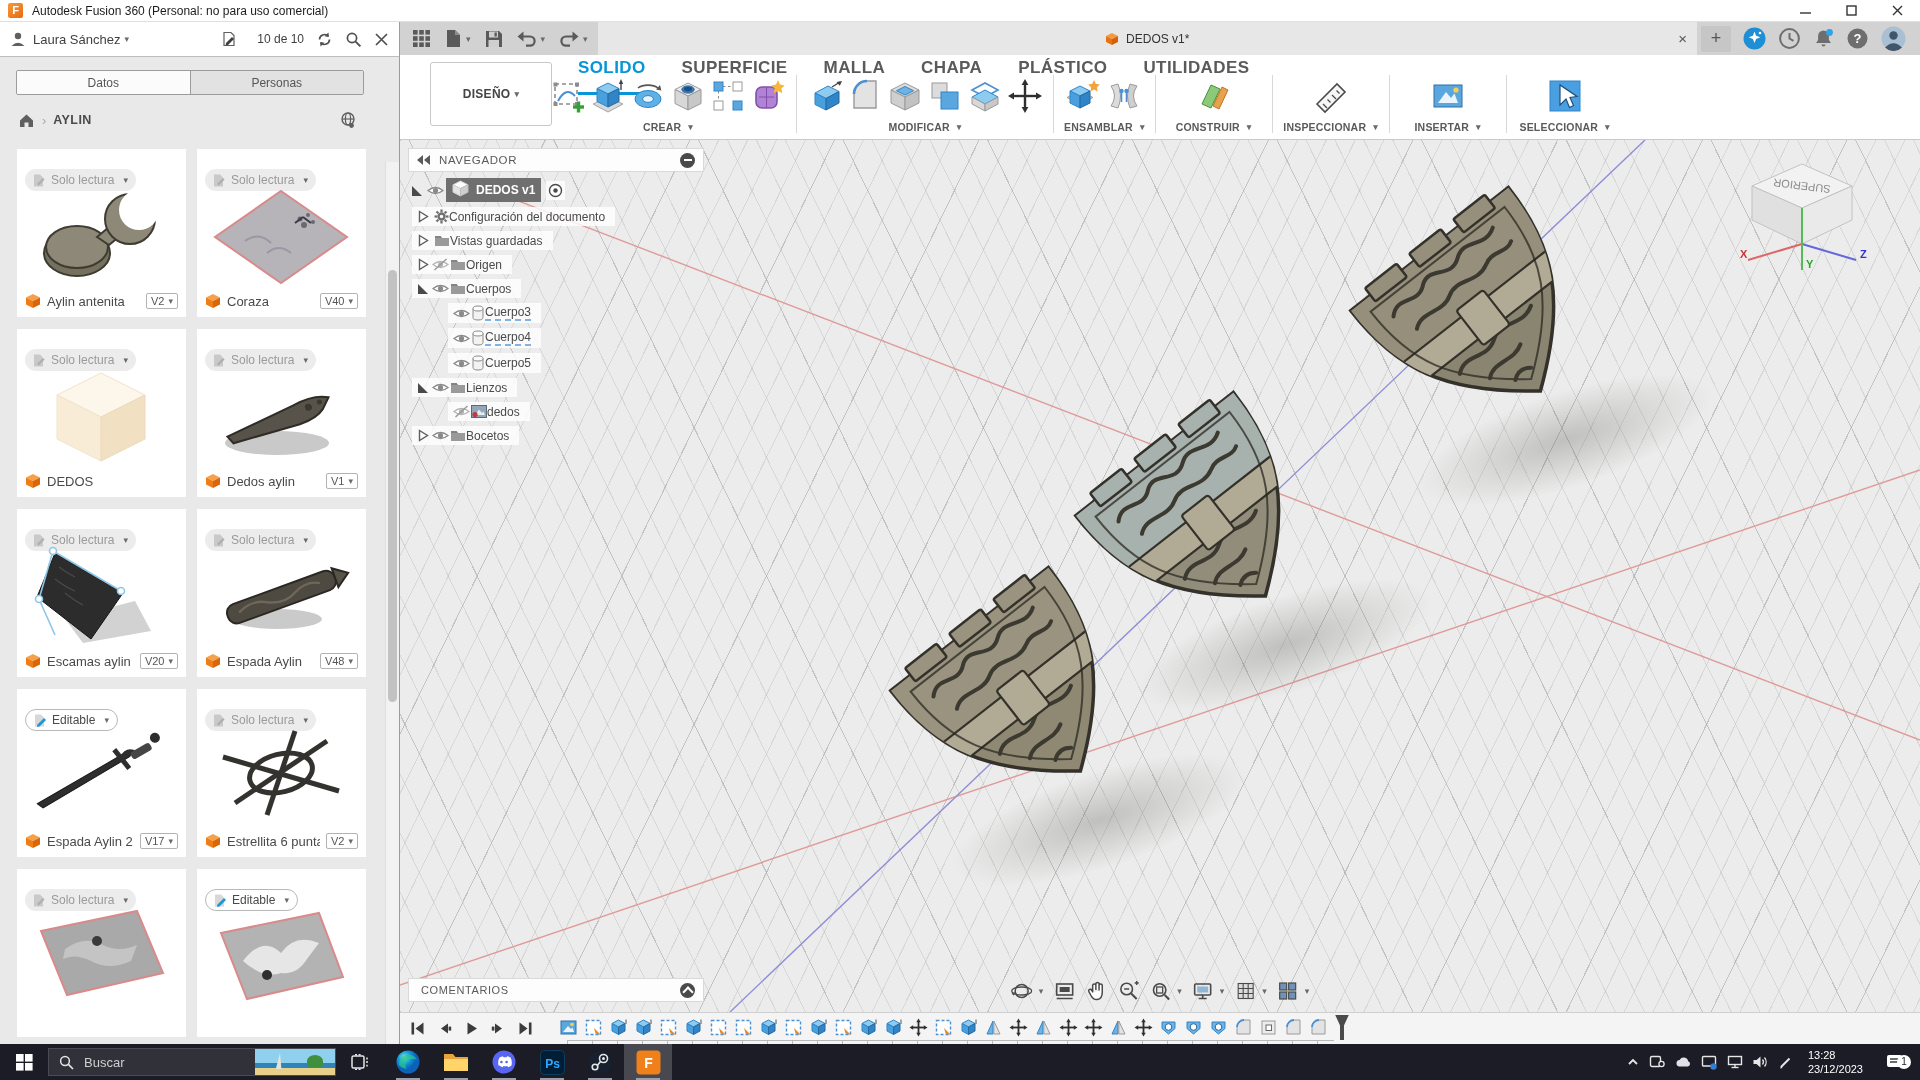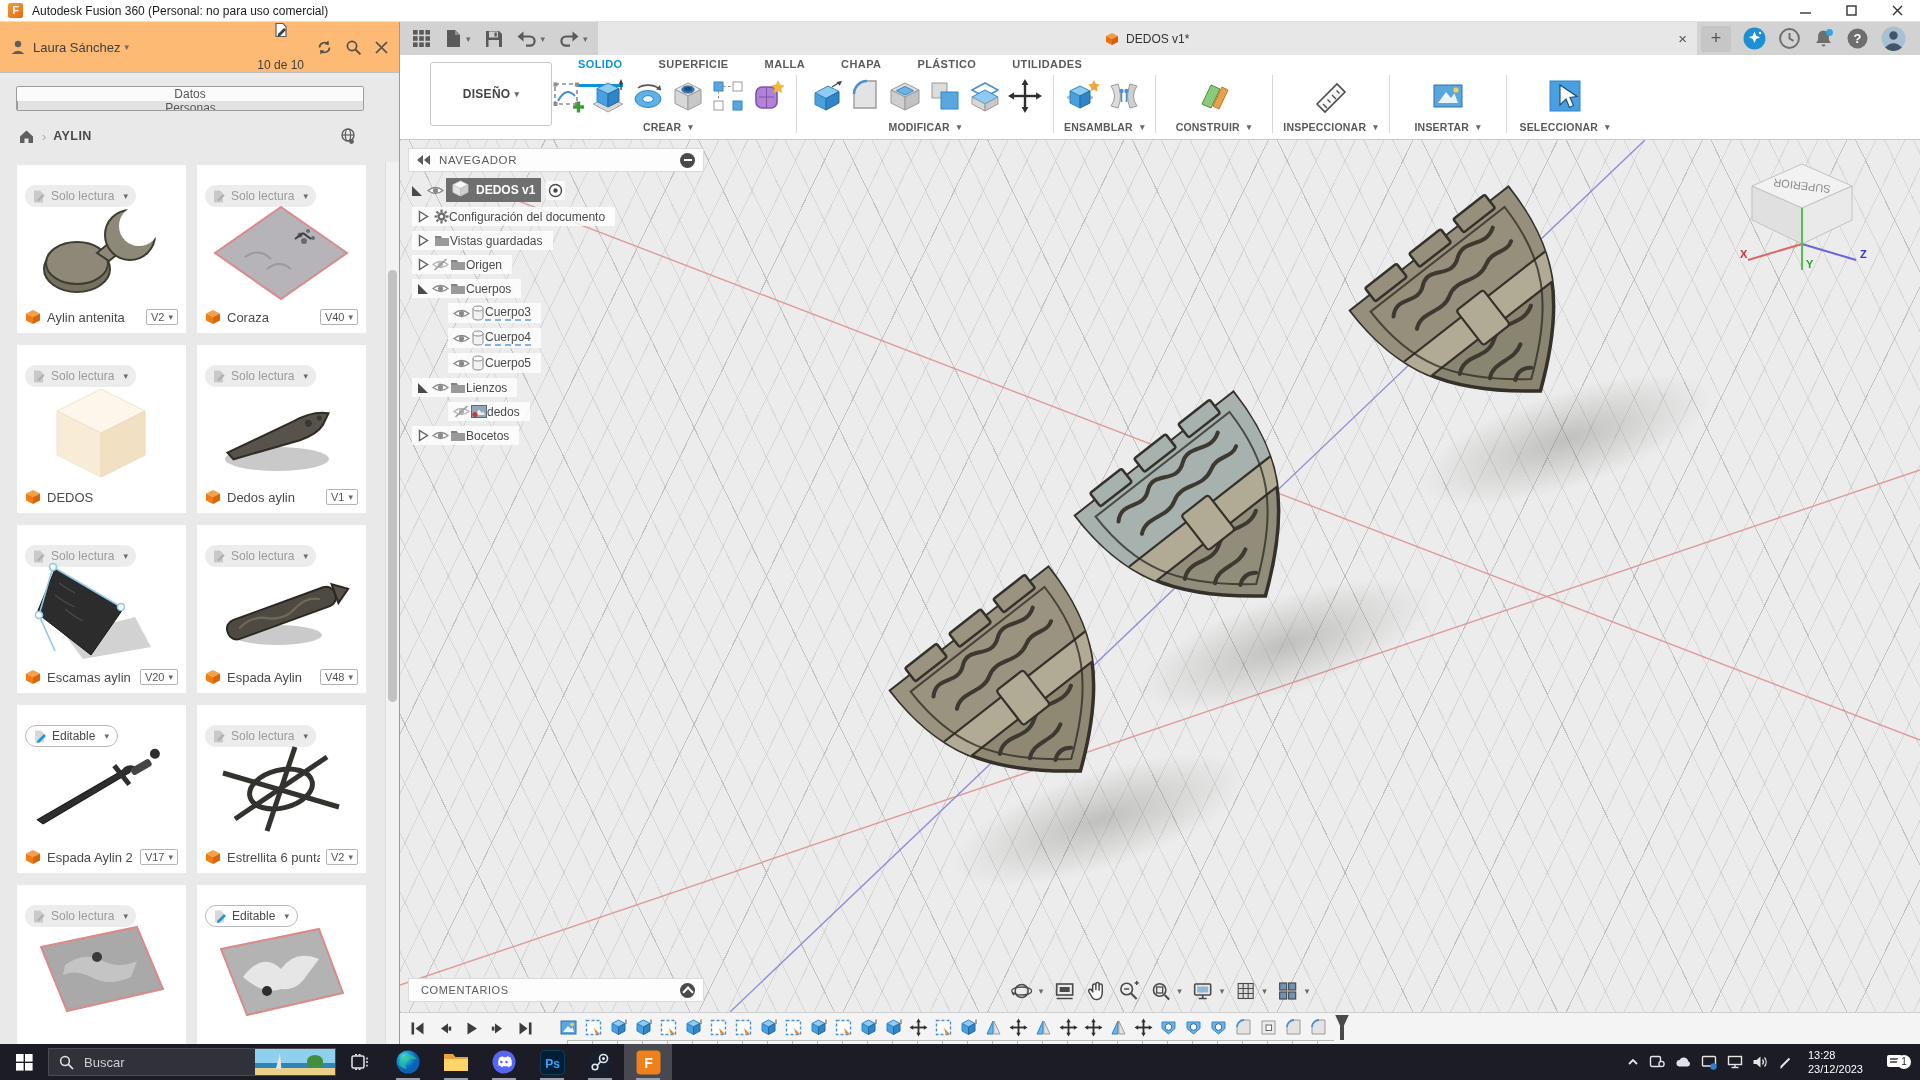--- a/index.html
+++ b/index.html
@@ -13,27 +13,27 @@
   .title-text { margin-left:9px; font-size:12px; color:#1c1c1c; }
   .win-controls { margin-left:auto; display:flex; height:100%; }
   .win-btn { width:46px; height:100%; display:flex; align-items:center; justify-content:center; color:#222; }
   .win-btn svg { display:block; }
 
   
   .main { position:absolute; top:22px; left:0; right:0; height:1022px; display:flex; }
 
   
   .datapanel { position:relative; width:400px; height:100%; background:#e9e9e9; border-right:1px solid #9c9c9c; overflow:hidden; flex:none; }
-  .user-row { height:51px; background:#fdba74; border-bottom:1px solid #bdbdbd; display:flex; align-items:center; padding:0 10px; }
+  .user-row { height:35px; background:#ffffff; border-bottom:1px solid #bdbdbd; display:flex; align-items:center; padding:0 10px; }
   .user-name { margin-left:7px; font-size:13px; color:#3f3f3f; }
   .caret { font-size:9px; color:#6a6a6a; margin-left:4px; }
   .user-right { margin-left:auto; display:flex; align-items:center; gap:12px; }
-  .quota { display:flex; align-items:center; gap:20px; font-size:12px; color:#3f3f3f;flex-direction:column; }
+  .quota { display:flex; align-items:center; gap:20px; font-size:12px; color:#3f3f3f; }
   .icon-btn { display:flex; align-items:center; justify-content:center; }
-  .seg-control { display:flex; margin:13px 16px 0 16px; width:348px; height:25px; border:1px solid #9c9c9c; border-radius:2px; overflow:hidden;flex-direction:column; }
+  .seg-control { display:flex; margin:13px 16px 0 16px; width:348px; height:25px; border:1px solid #9c9c9c; border-radius:2px; overflow:hidden; }
   .seg { flex:1; display:flex; align-items:center; justify-content:center; font-size:12px; color:#555; background:#e2e2e2; }
   .seg.active { background:#fbfbfb; }
   .seg + .seg { border-left:1px solid #9c9c9c; }
   .btn-row { display:flex; align-items:center; justify-content:flex-end; gap:10px; margin:14px 40px 0 0; }
   .btn-upload { background:#4e8fd6; color:#fff; border:1px solid #3c7cc0; border-radius:3px; padding:5px 12px; font-size:12px; }
   .btn-newfolder { background:#fdfdfd; color:#555; border:1px solid #b3b3b3; border-radius:3px; padding:5px 10px; font-size:12px; }
   .crumb-row { display:flex; align-items:center; margin:16px 42px 0 18px; }
   .crumb-sep { color:#a9a9a9; margin:0 7px; font-size:13px; }
   .crumb-label { font-weight:bold; font-size:12.5px; color:#4a4a4a; letter-spacing:.4px; }
   .crumb-right { margin-left:auto; }
@@ -56,21 +56,21 @@
   .qat-item { display:flex; align-items:center; padding:3px 4px; }
   .tabstrip { position:relative; flex:1; height:100%; display:flex; align-items:center; }
   .doc-tab { position:relative; height:100%; flex:1; max-width:1112px; background:#e7e7e7; display:flex; align-items:center; justify-content:center; gap:7px; font-size:12px; color:#333; }
   .doc-tab .tab-close { position:absolute; right:10px; color:#555; font-size:15px; }
   .tab-add { width:30px; height:26px; margin-left:4px; background:#c6c6c6; color:#555; font-size:18px; display:flex; align-items:center; justify-content:center; border-radius:2px; }
   .top-icons { display:flex; align-items:center; gap:13px; padding:0 14px 0 12px; margin-left:auto; }
 
   .toolbar { position:absolute; top:33px; left:0; right:0; height:85px; background:#fff; border-bottom:1px solid #c9c9c9; }
   .ws-selector { position:absolute; left:30px; top:7px; width:122px; height:64px; border:1px solid #c8c8c8; border-radius:3px; background:#fff; display:flex; align-items:center; justify-content:center; font-weight:bold; font-size:12px; color:#444; letter-spacing:.3px; }
   .tabs-row { position:absolute; left:178px; top:3px; display:flex; gap:36px; }
-  .ttab { font-size:11px; font-weight:bold; color:#5a5a5a; letter-spacing:.4px; padding-bottom:14px; }
+  .ttab { font-size:17px; font-weight:bold; color:#5a5a5a; letter-spacing:.4px; padding-bottom:14px; }
   .ttab.active { color:#0696d7; border-bottom:3px solid #0696d7; }
   #groups-row { position:absolute; left:150px; top:20px; display:flex; align-items:flex-start; }
   .tb-group { display:flex; flex-direction:column; align-items:center; }
   .tb-icons { display:flex; align-items:center; justify-content:center; gap:4px; height:42px; }
   .tb-icon { width:36px; height:36px; display:flex; align-items:center; justify-content:center; }
   .tb-label { margin-top:4px; font-size:10.5px; font-weight:bold; color:#5a5a5a; letter-spacing:.2px; display:flex; align-items:center; gap:3px; }
   .tb-divider { width:1px; height:58px; background:#d8d8d8; margin:0 10px; }
 
   
   .viewport { position:absolute; top:118px; left:0; right:0; height:872px; overflow:hidden;

